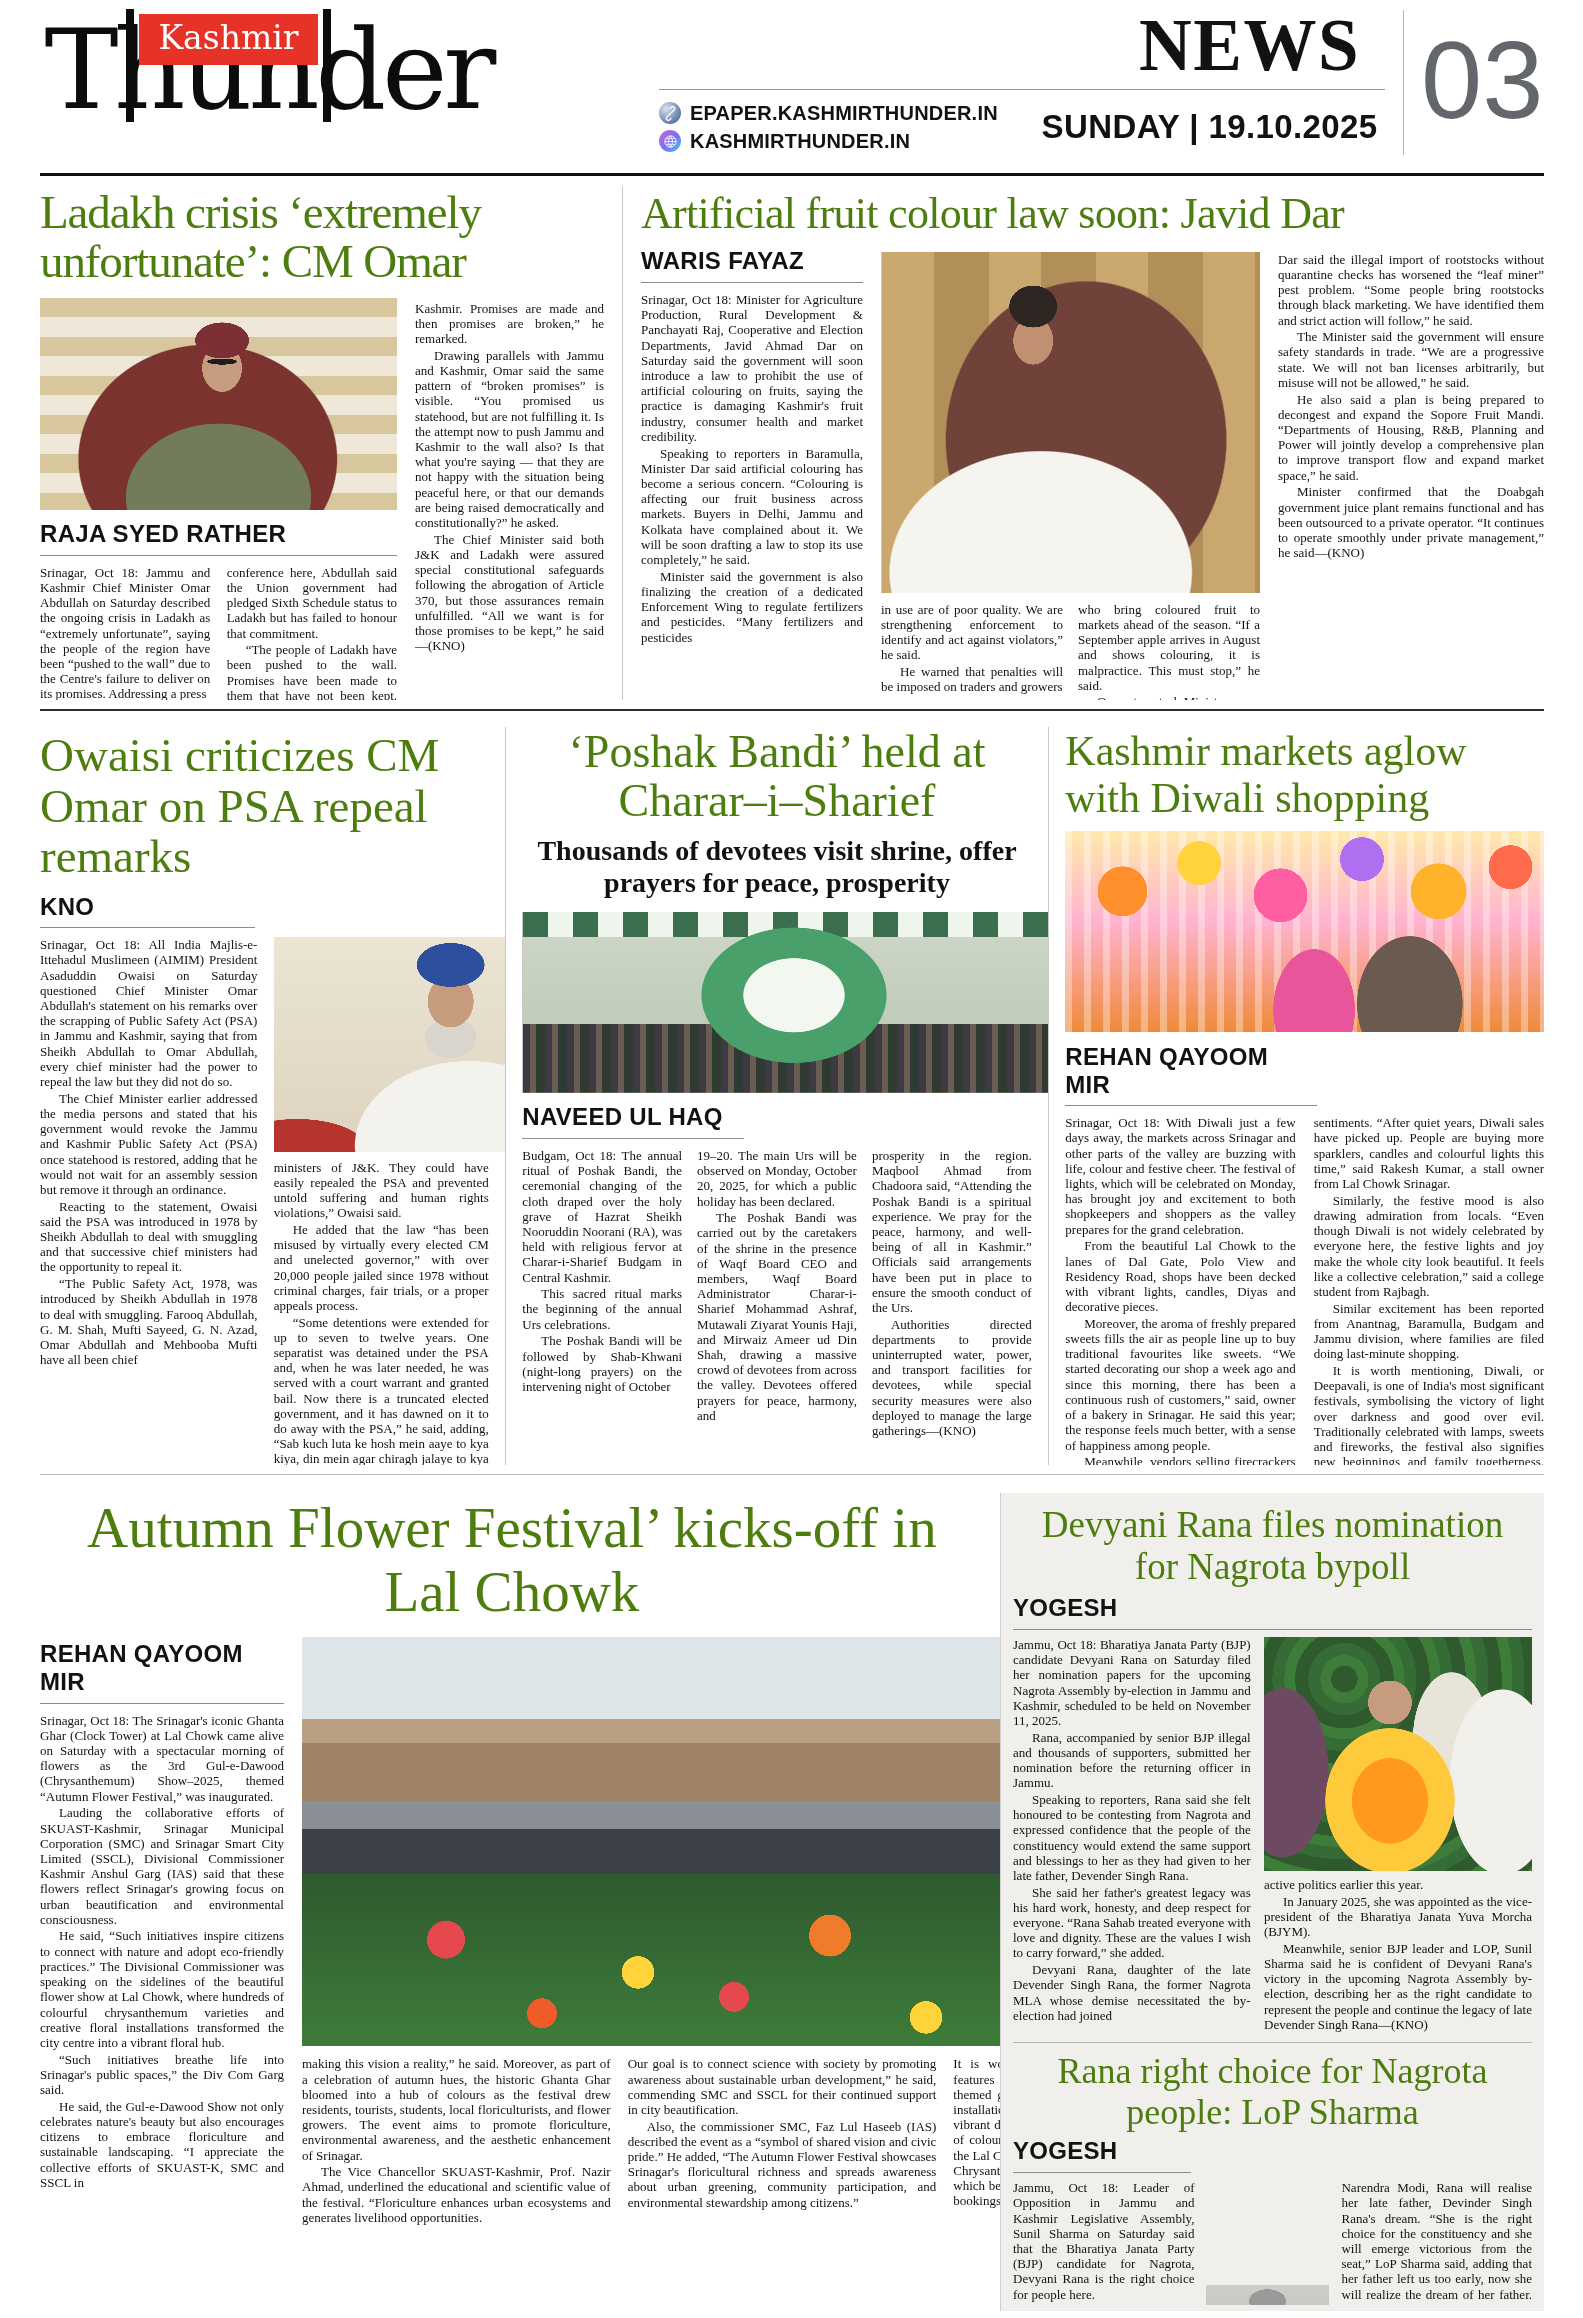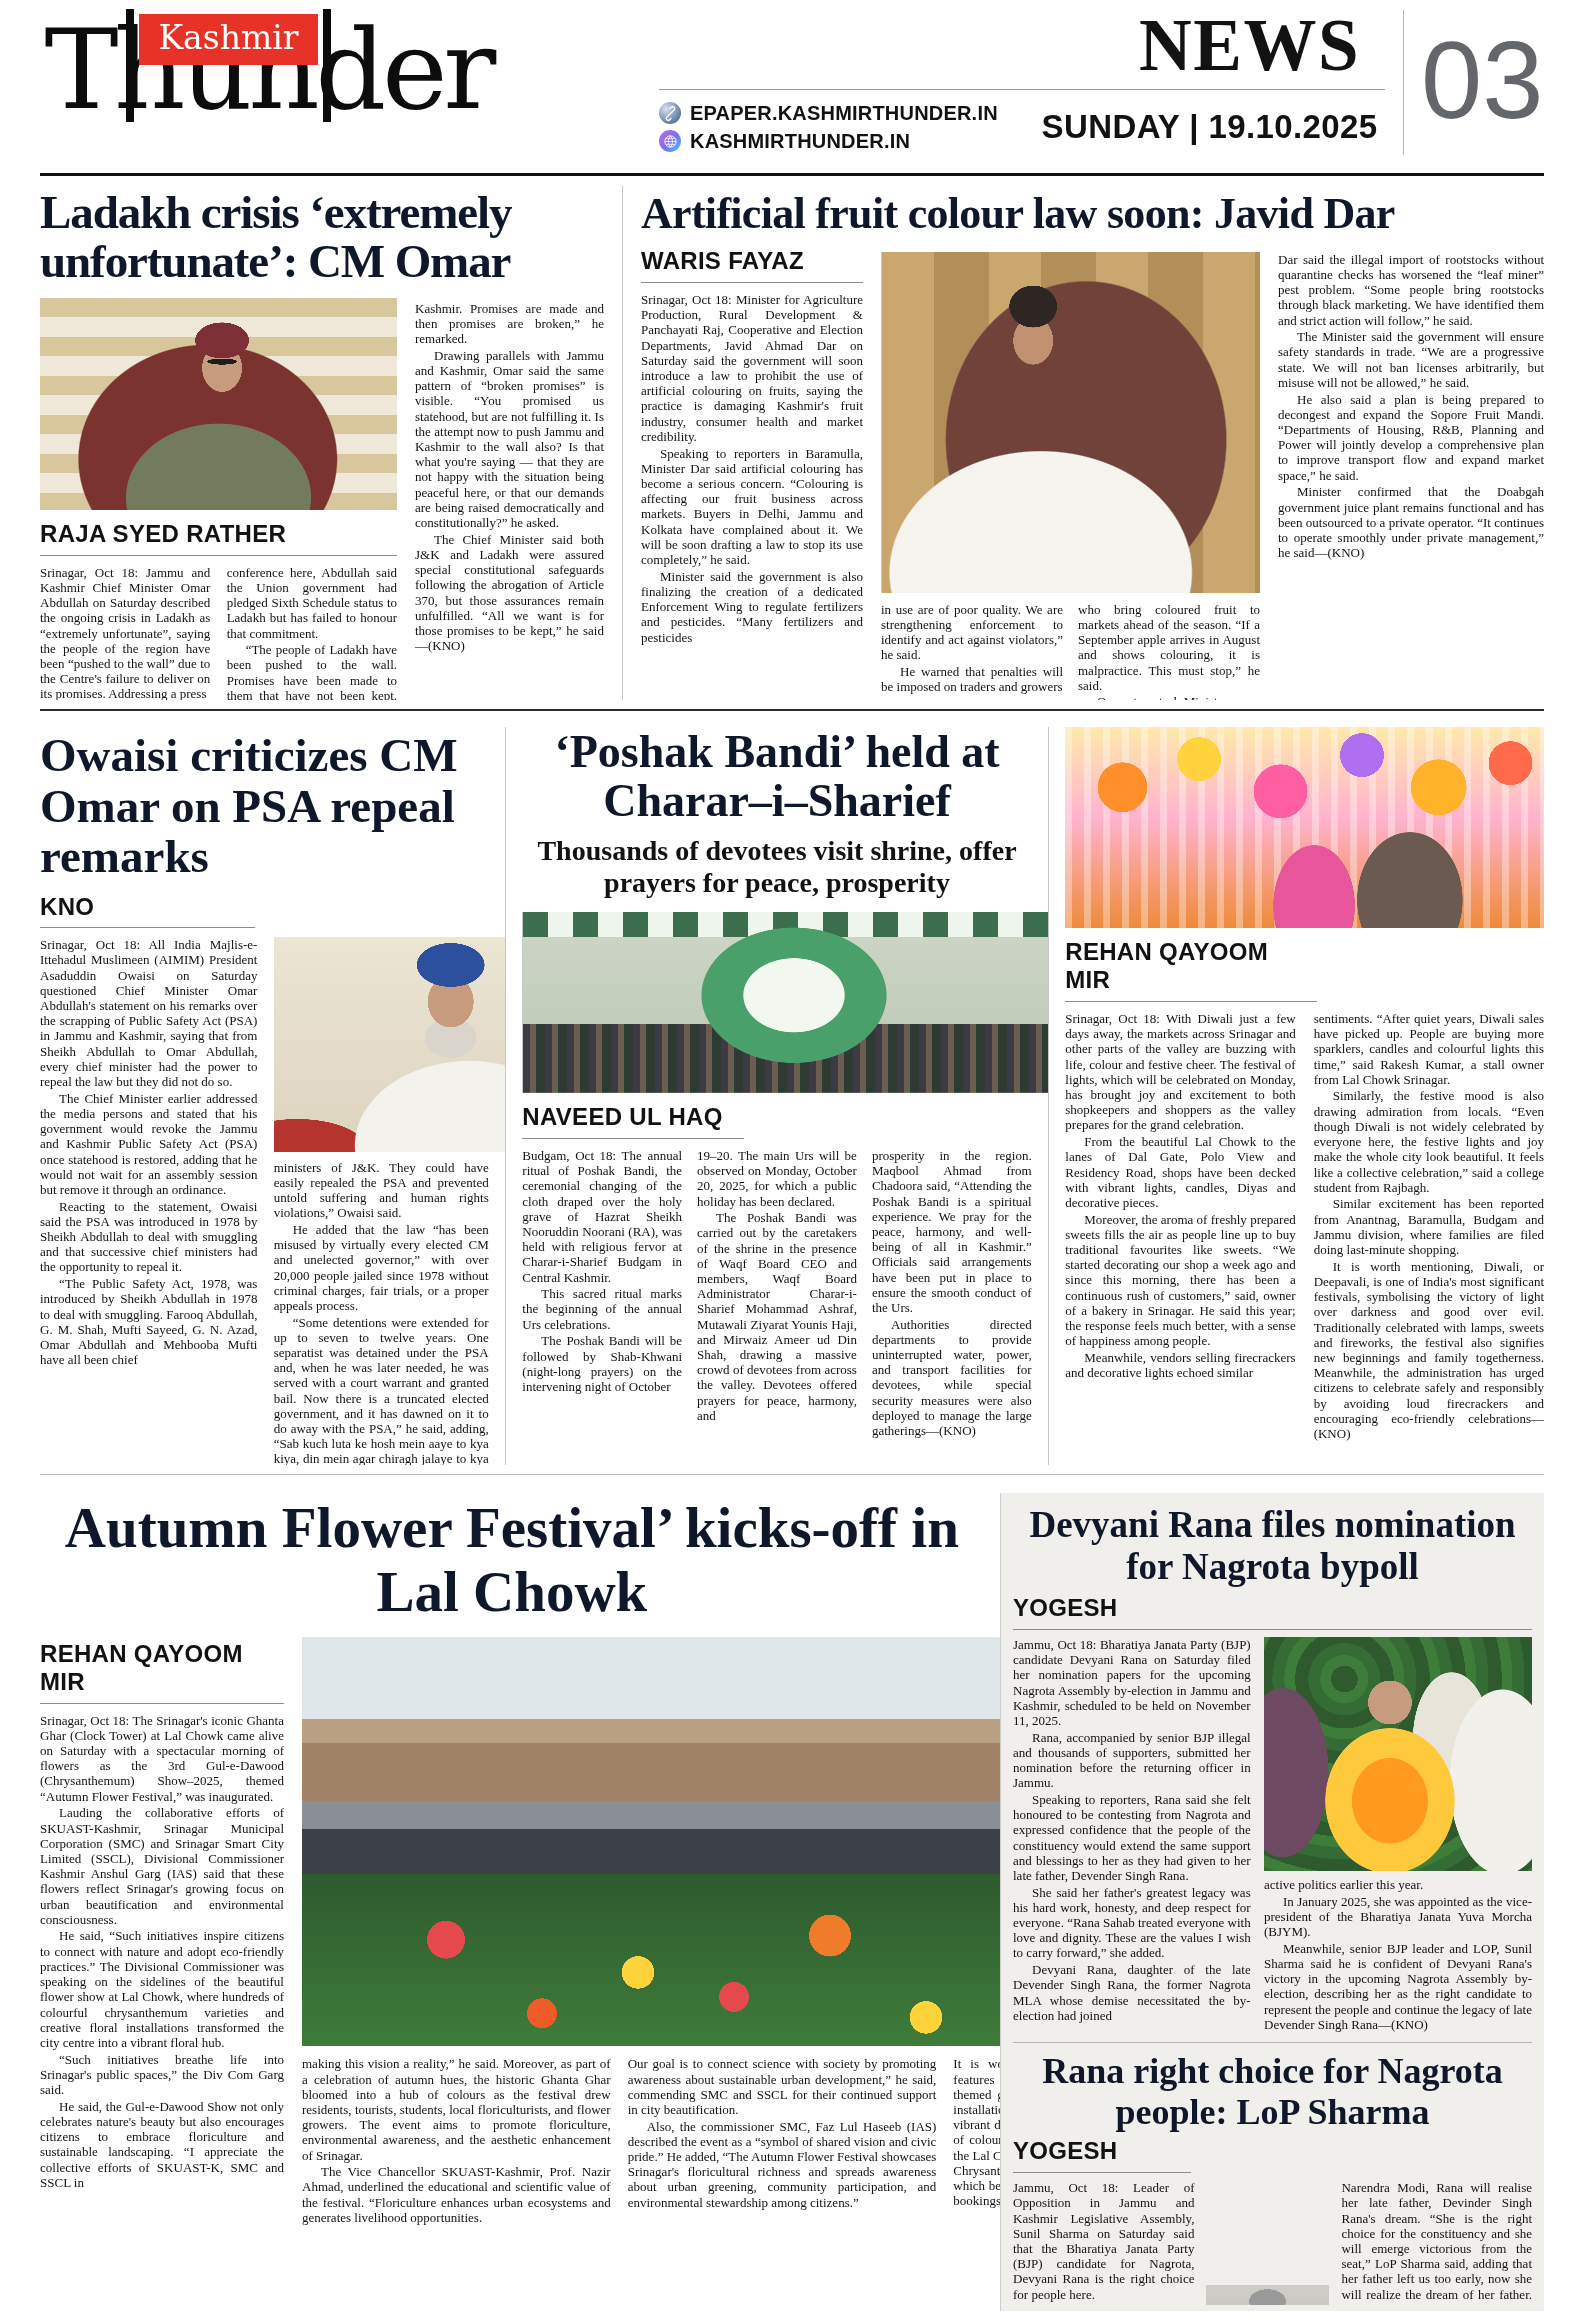--- a/index.html
+++ b/index.html
@@ -35,21 +35,21 @@
   .chip-link{background:radial-gradient(circle at 32% 30%,#d9e2ef,#7088b1 62%,#3a5a88);}
   .chip-globe{background:linear-gradient(135deg,#c96bd6,#7a6ff0 52%,#45c4f2);}
   .date-line{font-family:"Liberation Sans",sans-serif;font-weight:700;font-size:33px;letter-spacing:0.4px;}
   .page-no{font-family:"Liberation Sans",sans-serif;font-size:110px;line-height:1.28;color:#63666a;
     border-left:1.5px solid #b5b5b5;padding-left:16.3px;margin-left:18px;width:141px;text-align:center;}
   .rule-thick{height:3px;background:#101010;}
   .row-rule{height:1.5px;background:#2d2d2d;margin:9px 0;}
   .row-rule.light{background:#bdbdbd;}
 
   
-  h1{font-family:"Liberation Serif",serif;font-weight:700;color:#0f172a;margin:0;}
+  h1{font-family:"Liberation Serif",serif;font-weight:400;color:#4d7c0f;margin:0;}
   .byline{font-family:"Liberation Sans",sans-serif;font-weight:700;font-size:24px;letter-spacing:0.3px;
     padding-bottom:6.7px;border-bottom:1.5px solid #8d8d8d;margin:10.4px 0 9px;}
   .tcol p{margin:0;font-size:13px;line-height:1.17;text-align:justify;}
   .tcol p + p{text-indent:19px;margin-top:1.5px;}
   .photo{background-color:#ddd;}
   .row{display:flex;}
   article{overflow:hidden;}
 
   
   .row1{height:524px;padding-top:10.4px;}
@@ -321,20 +321,21 @@
             <p>The Poshak Bandi was carried out by the caretakers of the shrine in the presence of Waqf Board CEO and members, Waqf Board Administrator Charar-i-Sharief Mohammad Ashraf, Mutawali Ziyarat Younis Haji, and Mirwaiz Ameer ud Din Shah, drawing a massive crowd of devotees from across the valley. Devotees offered prayers for peace, harmony, and</p>
           </div>
         <div class="tcol">
             <p>prosperity in the region. Maqbool Ahmad from Chadoora said, “Attending the Poshak Bandi is a spiritual experience. We pray for the peace, harmony, and well-being of all in Kashmir.” Officials said arrangements have been put in place to ensure the smooth conduct of the Urs.</p>
             <p>Authorities directed departments to provide uninterrupted water, power, and transport facilities for devotees, while special security measures were also deployed to manage the large gatherings—(KNO)</p>
           </div>
       </div>
     </article>
 
     <article class="diwali">
+      <h1>Kashmir markets aglow with Diwali shopping</h1>
       <div class="photo diwali"></div>
       <div class="byline">REHAN QAYOOM MIR</div>
       <div class="diw-cols">
         <div class="tcol">
             <p>Srinagar, Oct 18: With Diwali just a few days away, the markets across Srinagar and other parts of the valley are buzzing with life, colour and festive cheer. The festival of lights, which will be celebrated on Monday, has brought joy and excitement to both shopkeepers and shoppers as the valley prepares for the grand celebration.</p>
             <p>From the beautiful Lal Chowk to the lanes of Dal Gate, Polo View and Residency Road, shops have been decked with vibrant lights, candles, Diyas and decorative pieces.</p>
             <p>Moreover, the aroma of freshly prepared sweets fills the air as people line up to buy traditional favourites like sweets. “We started decorating our shop a week ago and since this morning, there has been a continuous rush of customers,” said, owner of a bakery in Srinagar. He said this year; the response feels much better, with a sense of happiness among people.</p>
             <p>Meanwhile, vendors selling firecrackers and decorative lights echoed similar</p>
           </div>
         <div class="tcol">

